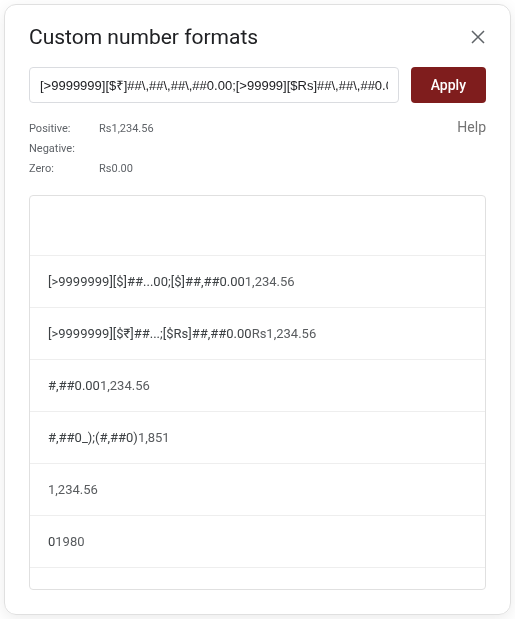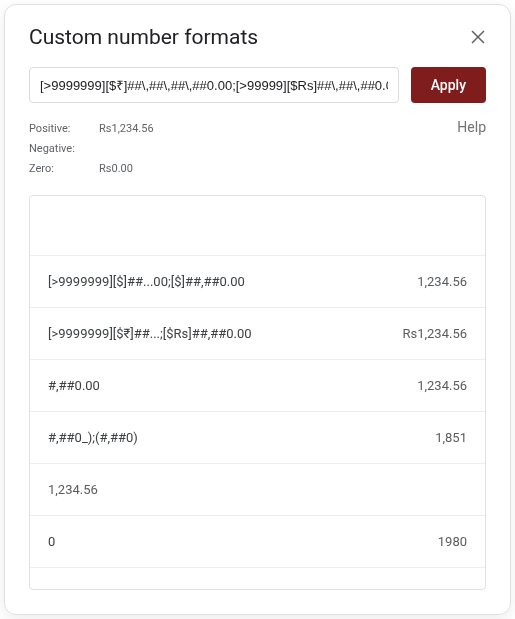--- a/index.html
+++ b/index.html
@@ -89,21 +89,21 @@
       overflow: hidden;
       position: relative;
     }
     .list-inner {
       width: 100%; height: 100%;
       overflow-y: scroll;
     }
     .empty-row { height: 60px; border-bottom: 1px solid #eee; }
     .fmt-row {
       display: flex;
-      justify-content: space-between;
+      justify-content: flex-start;
       align-items: center;
       padding: 18px 18px;
       border-bottom: 1px solid #eee;
       font-size: 13px;
       cursor: pointer;
     }
     .fmt-pattern { color:#3d4144; white-space: nowrap; overflow:hidden; text-overflow: ellipsis; max-width: 55%; }
     .fmt-sample { color:#595c5f; }
     
     .list-inner::-webkit-scrollbar { width: 10px; }

